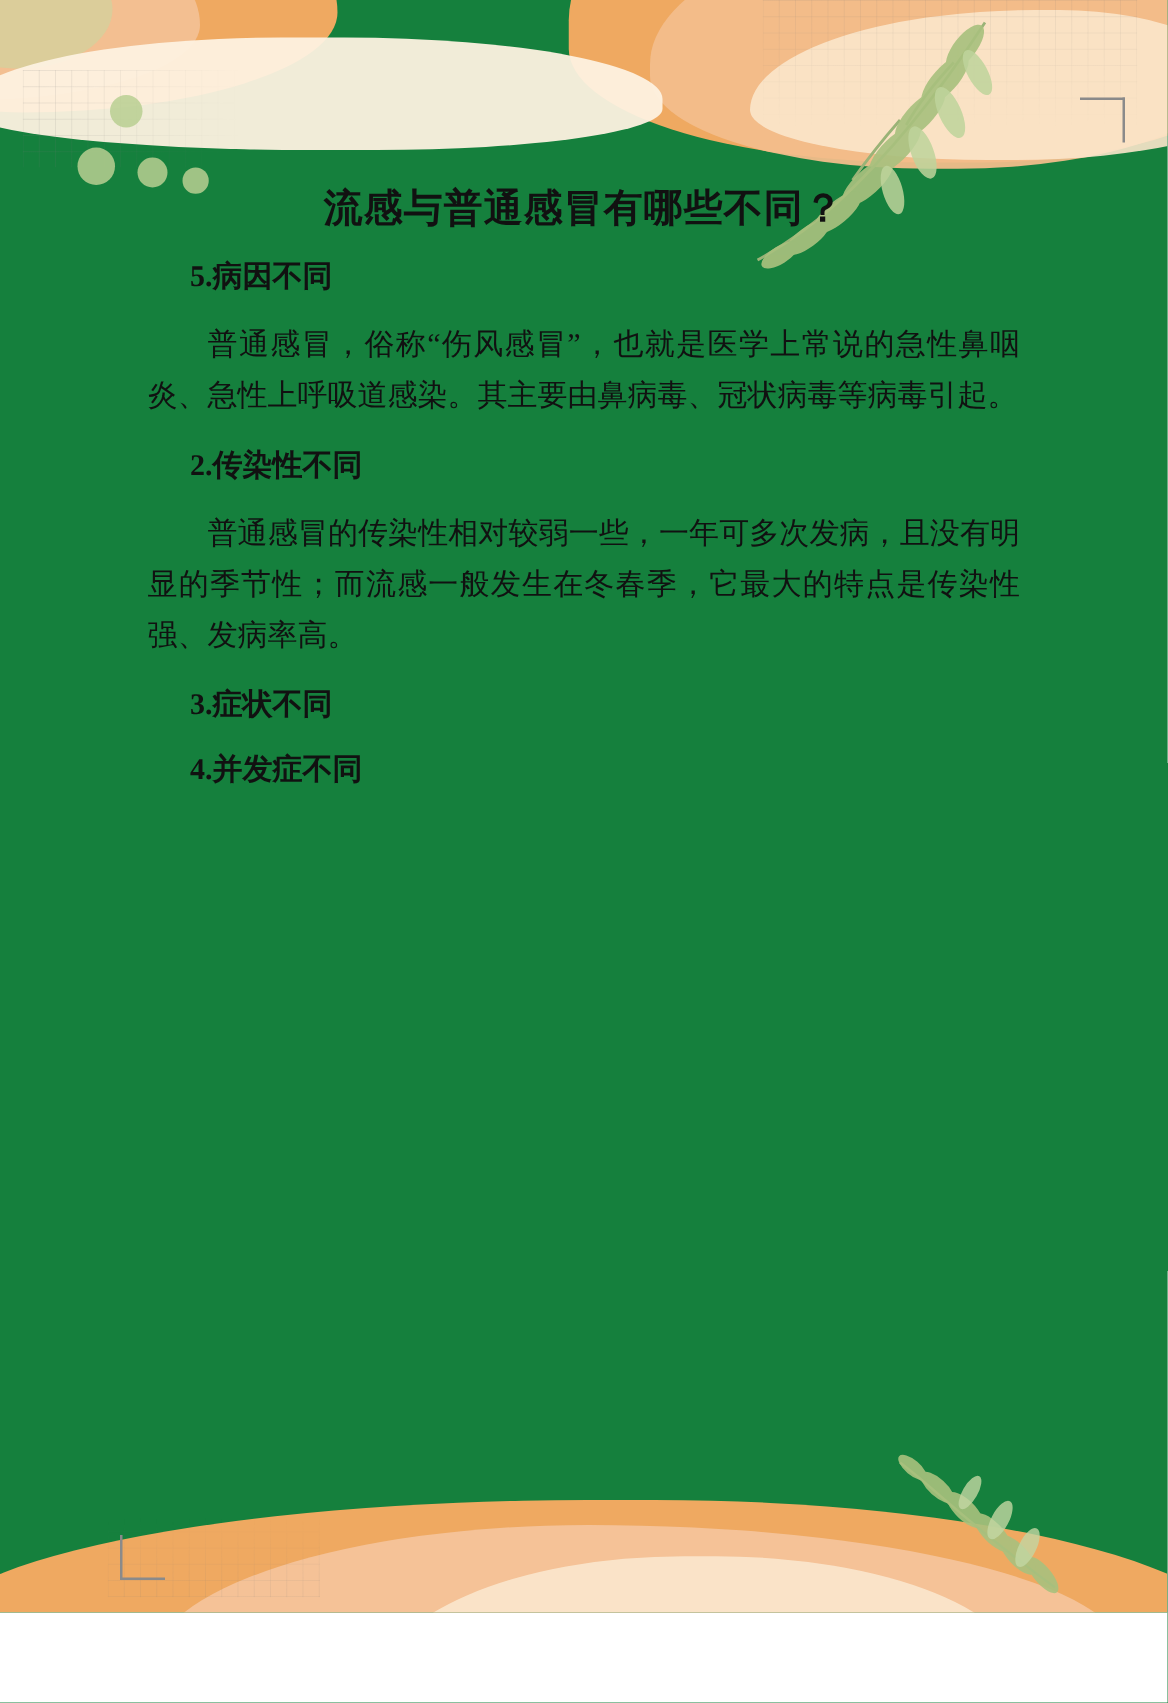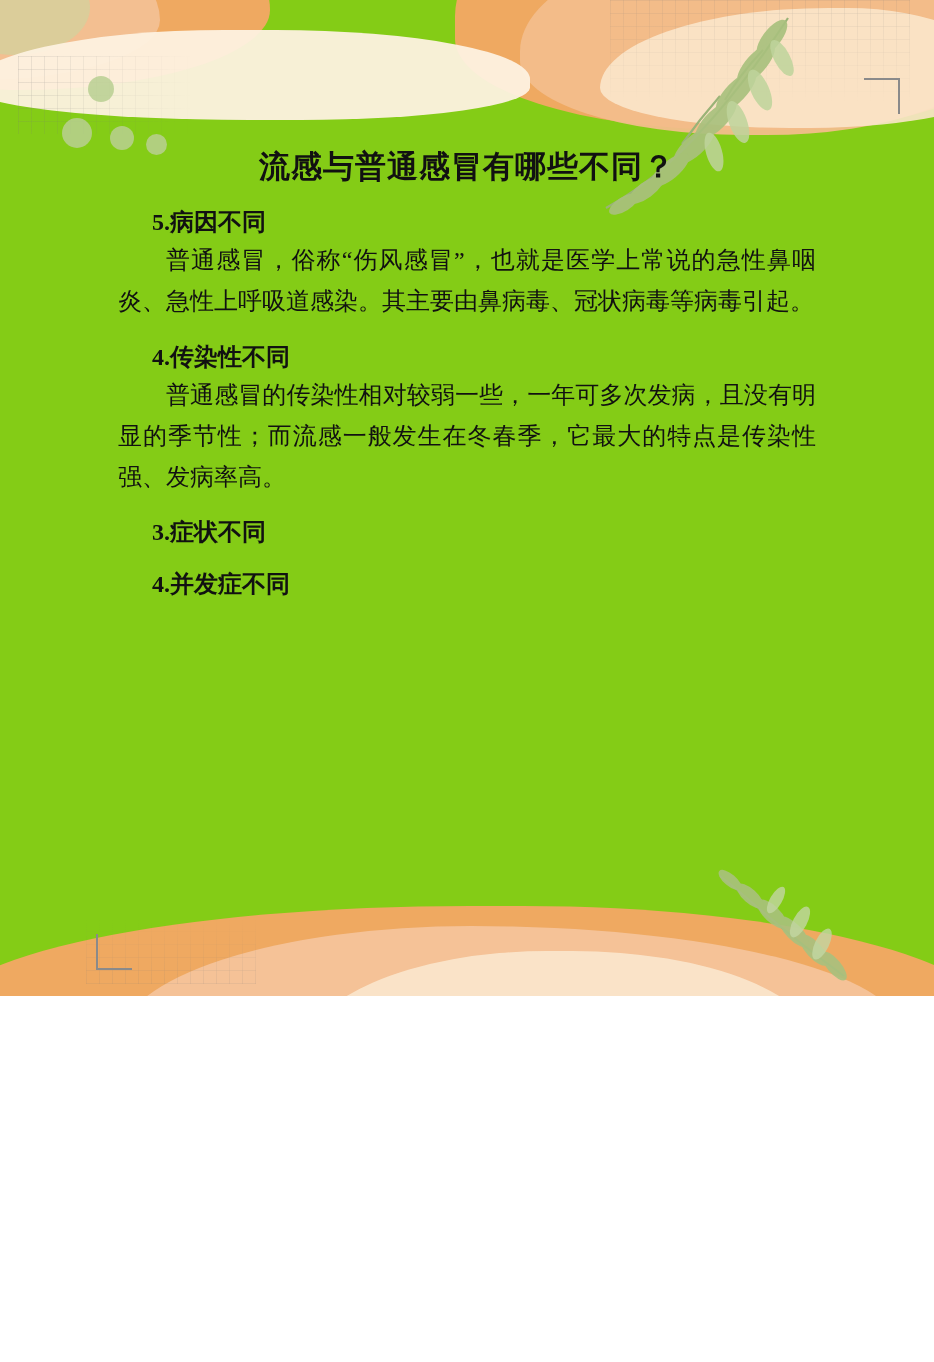--- a/index.html
+++ b/index.html
@@ -9,22 +9,22 @@
   body {
     width: 934px;
     height: 1362px;
     background: #ffffff;
     font-family: "Liberation Serif", "DejaVu Serif", serif;
     overflow: hidden;
   }
   .page {
     position: relative;
     width: 934px;
-    height: 996px;
-    background: #84cc16;
+    height: 1290px;
+    background: #15803d;
     overflow: hidden;
   }
 
   
   .deco-top {
     position: absolute;
     left: 0; top: 0;
     width: 934px; height: 230px;
     overflow: hidden;
     pointer-events: none;
@@ -88,21 +88,21 @@
   }
   .heading {
     margin: 16px 0 0 0;
     font-size: 24px;
     font-weight: bold;
     color: #111;
     text-indent: 34px;
     line-height: 1.5;
   }
   .para {
-    margin: 0 0 0 0;
+    margin: 16px 0 0 0;
     font-size: 24px;
     color: #111;
     line-height: 1.72;
     text-indent: 48px;
     text-align: justify;
     text-justify: inter-ideograph;
   }
 </style>
 </head>
 <body>
@@ -161,21 +161,21 @@
     </svg>
   </div>
 
   <div class="content">
 
     <h1 class="doc-title">流感与普通感冒有哪些不同？</h1>
 
     <h2 class="heading">5.病因不同</h2>
     <p class="para">普通感冒，俗称“伤风感冒”，也就是医学上常说的急性鼻咽炎、急性上呼吸道感染。其主要由鼻病毒、冠状病毒等病毒引起。</p>
 
-    <h2 class="heading">4.传染性不同</h2>
+    <h2 class="heading">2.传染性不同</h2>
     <p class="para">普通感冒的传染性相对较弱一些，一年可多次发病，且没有明显的季节性；而流感一般发生在冬春季，它最大的特点是传染性强、发病率高。</p>
 
     <h2 class="heading">3.症状不同</h2>
 
     <h2 class="heading">4.并发症不同</h2>
   </div>
 
   <div class="deco-bottom">
     <div class="blob" style="left:-60px; bottom:-110px; width:1060px; height:200px; background:#efa961; border-radius:50% 45% 50% 50%/ 55% 60% 40% 45%;"></div>
     <div class="blob" style="left:120px; bottom:-120px; width:780px; height:190px; background:#f4c39a; border-radius:45% 55% 50% 50%/ 60% 55% 45% 40%; opacity:.95;"></div>

